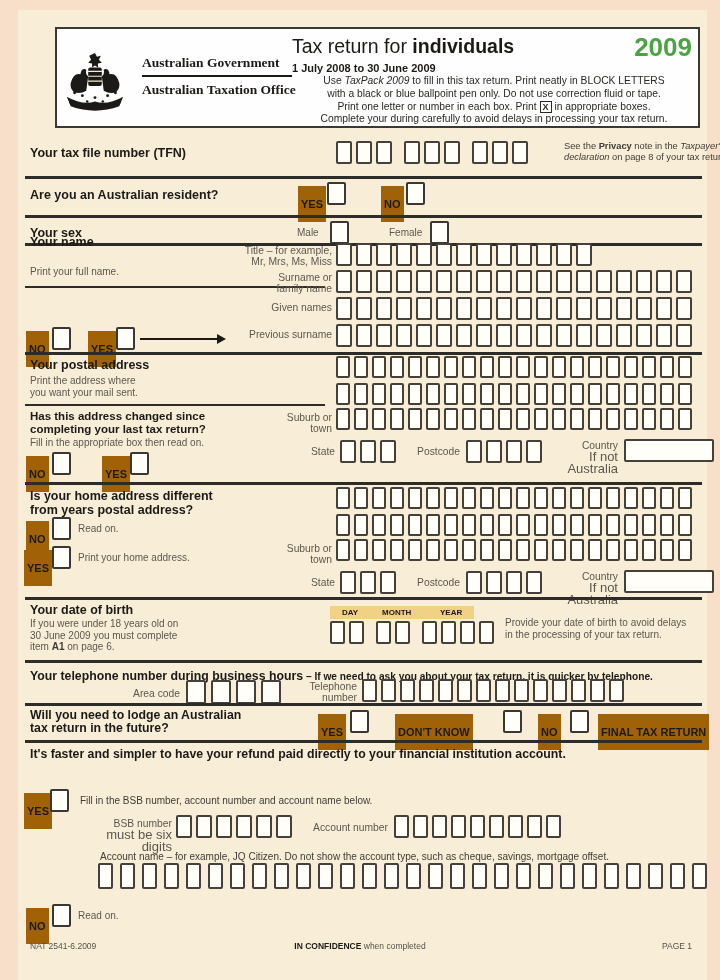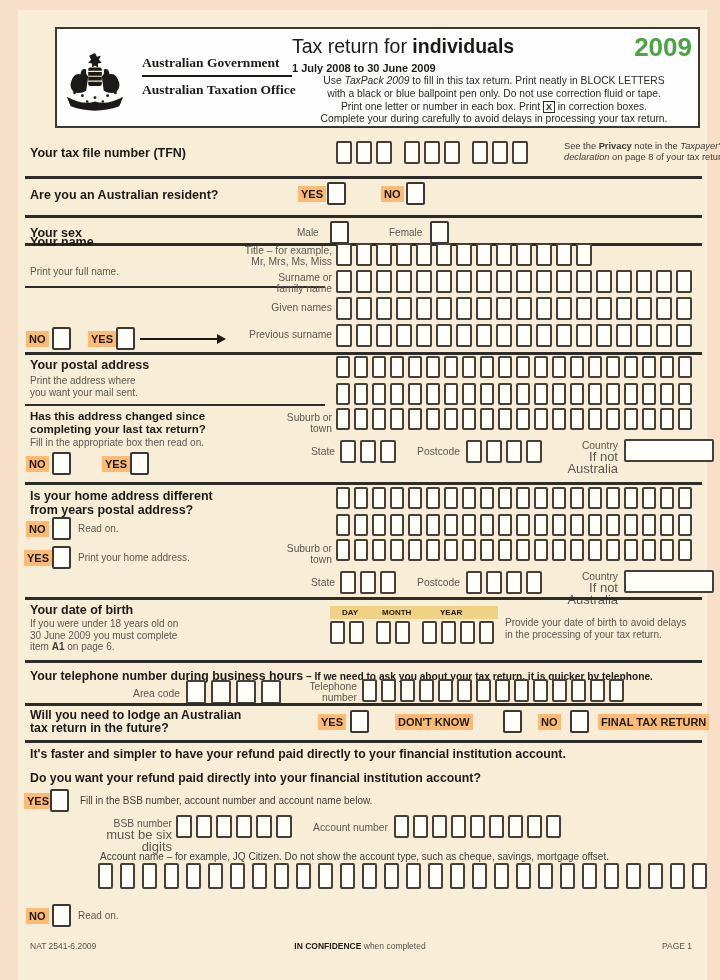--- a/index.html
+++ b/index.html
@@ -10,41 +10,41 @@
   .rule { position:absolute; left:25px; width:677px; height:3px; background:#2e2c28; }
   .srule { position:absolute; height:2px; background:#2e2c28; }
   .h  { font-weight:bold; font-size:12.5px; }
   .h2 { font-weight:bold; font-size:11.5px; line-height:12.5px; }
   .big { font-weight:bold; font-size:12.3px; }
   .gray { color:#5c574e; }
   .dk { color:#3f3c36; }
   .small { font-size:10px; line-height:11.5px; }
   .tiny { font-size:13px; }
   .flabel { position:absolute; text-align:right; color:#5c574e; font-size:10.3px; line-height:11px; }
-  .hl { position:absolute; background:#fdba74; font-weight:bold; font-size:11px; padding:2px 3px; }
+  .hl { position:absolute; background:#a16207; font-weight:bold; font-size:11px; padding:12px 3px; }
   .chk { position:absolute; width:19px; height:23px; border:2px solid #3b3833; background:#fffef8;
          border-radius:2px; box-sizing:border-box; }
   .bxrow { position:absolute; white-space:nowrap; font-size:0; }
   .bx { display:inline-block; box-sizing:border-box; width:16px; height:23px; border:2px solid #45413a;
         background:#fffef8; border-radius:2px; margin-right:4px; }
   .bgrp { margin-right:8px; }
   .p19 .bx { width:15px; }
   .p18 .bx { width:14px; height:22px; }
   .area .bx { width:20px; height:24px; margin-right:5px; }
   .tall .bx { width:15px; height:26px; margin-right:7px; }
   .blank { position:absolute; width:86px; height:19px; border:2px solid #45413a; background:#fffef8; border-radius:2px; }
   .headerbox { position:absolute; left:55px; top:27px; width:645px; height:101px; background:#fefefe;
                border:2px solid #3a3a35; box-sizing:border-box; }
   .serifb { font-family:"Liberation Serif", serif; font-weight:bold; font-size:13.5px; }
   .title { font-size:19.5px; }
   .year { font-size:26px; font-weight:bold; color:#4ba344; }
   .instr { font-size:10.3px; line-height:12.8px; color:#2b2923;text-align:center; }
   .xbox { display:inline-block; border:1px solid #2b2923; font-size:9px; font-weight:bold; padding:0 2px; line-height:10px; }
   .note { font-size:9.3px; line-height:11px; color:#3f3c36;margin-left:48px; }
-  .dmyband { position:absolute; left:330px; top:606px; width:168px; height:13px; background:#f1d284; }
+  .dmyband { position:absolute; left:330px; top:606px; width:144px; height:13px; background:#f1d284; }
   .dmyband span { position:absolute; top:2px; font-size:8px; font-weight:bold; }
   .arrow { position:absolute; width:78px; height:2px; background:#1c1a17; }
   .arrow:after { content:""; position:absolute; right:-8px; top:-4px; border-left:9px solid #1c1a17;
                  border-top:5px solid transparent; border-bottom:5px solid transparent; }
   .foot { position:absolute; top:941px; font-size:8.5px; color:#55524a; }
 </style>
 </head>
 <body>
 
 <div id="canvas">
@@ -73,21 +73,21 @@
     <div class="abs serifb" style="left:85px;top:26px">Australian Government</div>
     <div class="abs" style="left:85px;top:46px;width:150px;height:2px;background:#1c1a17"></div>
     <div class="abs serifb" style="left:85px;top:53px">Australian Taxation Office</div>
 
     <div class="abs title" style="left:235px;top:6px"><span>Tax return for </span><b>individuals</b></div>
     <div class="abs year" style="right:6px;top:3px">2009</div>
     <div class="abs" style="left:235px;top:33px;font-size:11px;font-weight:bold">1 July 2008 to 30 June 2009</div>
     <div class="abs instr" style="left:235px;top:46px;width:404px">
       <span>Use </span><i>TaxPack 2009</i><span> to fill in this tax return. Print neatly in BLOCK LETTERS</span><br>
       <span>with a black or blue ballpoint pen only. Do not use correction fluid or tape.</span><br>
-      <span>Print one letter or number in each box. Print </span><span class="xbox">X</span><span> in correction boxes.</span><br>
+      <span>Print one letter or number in each box. Print </span><span class="xbox">X</span><span> in appropriate boxes.</span><br>
       <span>Complete your during carefully to avoid delays in processing your tax return.</span>
     </div>
   </div>
 
   <div class="abs h" style="left:30px;top:146px">Your tax file number (TFN)</div>
   <div class="bxrow" style="left:336px;top:141px"><span class="bgrp"><span class="bx"></span><span class="bx"></span><span class="bx"></span></span><span class="bgrp"><span class="bx"></span><span class="bx"></span><span class="bx"></span></span><span class="bgrp"><span class="bx"></span><span class="bx"></span><span class="bx"></span></span></div>
   <div class="abs note" style="left:516px;top:141px;width:196px">
     <span>See the </span><b>Privacy</b><span> note in the </span><i>Taxpayer's declaration</i><span> on page 8 of your tax return.</span>
   </div>
   <div class="rule" style="top:176px"></div>
@@ -220,21 +220,20 @@
   <div class="hl" style="left:318px;top:714px">YES</div>
   <div class="chk" style="left:350px;top:710px"></div>
   <div class="hl" style="left:395px;top:714px">DON'T KNOW</div>
   <div class="chk" style="left:503px;top:710px"></div>
   <div class="hl" style="left:538px;top:714px">NO</div>
   <div class="chk" style="left:570px;top:710px"></div>
   <div class="hl" style="left:598px;top:714px">FINAL TAX RETURN</div>
   <div class="rule" style="top:740px"></div>
 
   <div class="abs big" style="left:30px;top:747px">It's faster and simpler to have your refund paid directly to your financial institution account.</div>
-  <div class="abs big" style="left:30px;top:771px">Do you want your refund paid directly into your financial institution account?</div>
   <div class="hl" style="left:24px;top:793px">YES</div>
   <div class="chk" style="left:50px;top:789px"></div>
   <div class="abs small dk" style="left:80px;top:795px">Fill in the BSB number, account number and account name below.</div>
 
   <div class="flabel" style="left:92px;width:80px;top:818px">
     <span>BSB number</span><br><span class="tiny">must be six digits</span>
   </div>
   <div class="bxrow" style="left:176px;top:815px"><span class="bx"></span><span class="bx"></span><span class="bx"></span><span class="bx"></span><span class="bx"></span><span class="bx"></span></div>
   <div class="flabel" style="left:300px;width:88px;top:822px">Account number</div>
   <div class="bxrow p19" style="left:394px;top:815px"><span class="bx"></span><span class="bx"></span><span class="bx"></span><span class="bx"></span><span class="bx"></span><span class="bx"></span><span class="bx"></span><span class="bx"></span><span class="bx"></span></div>

